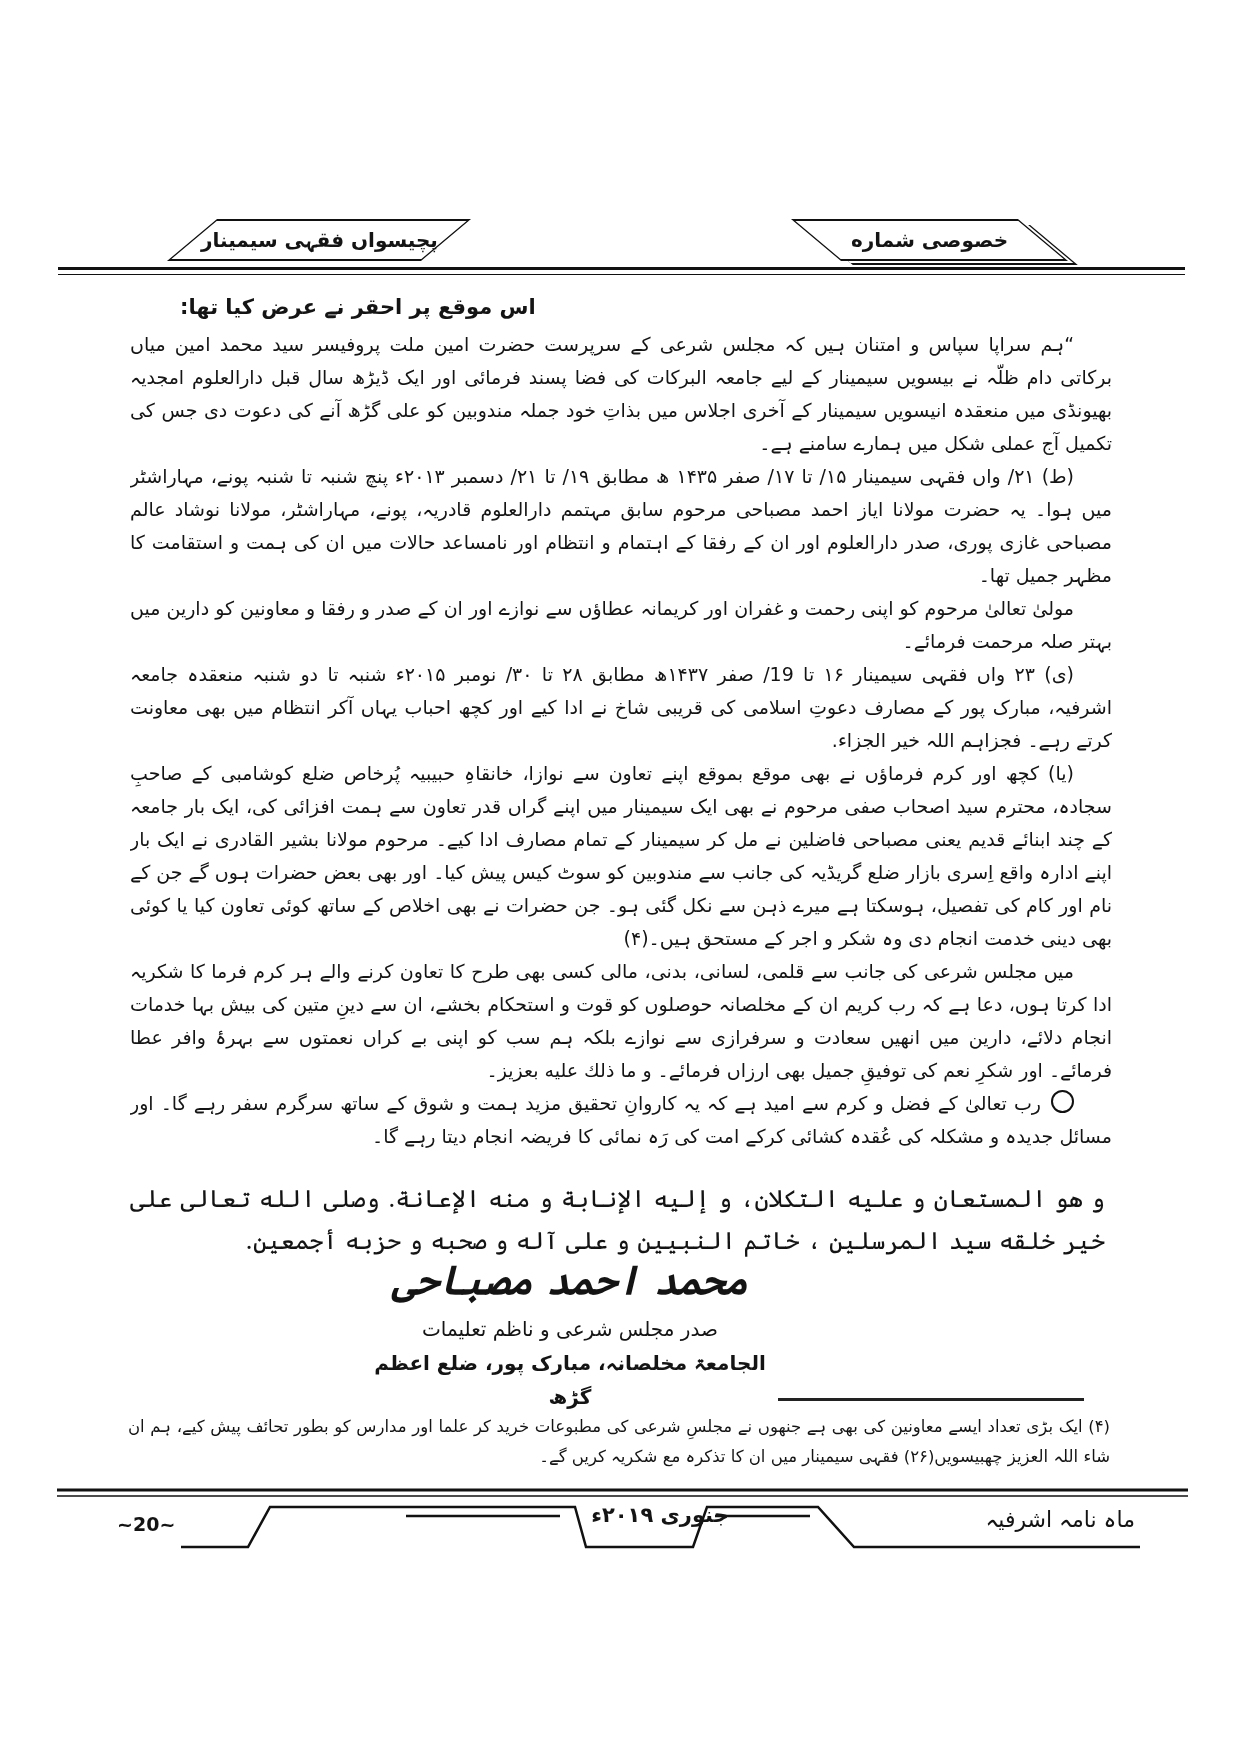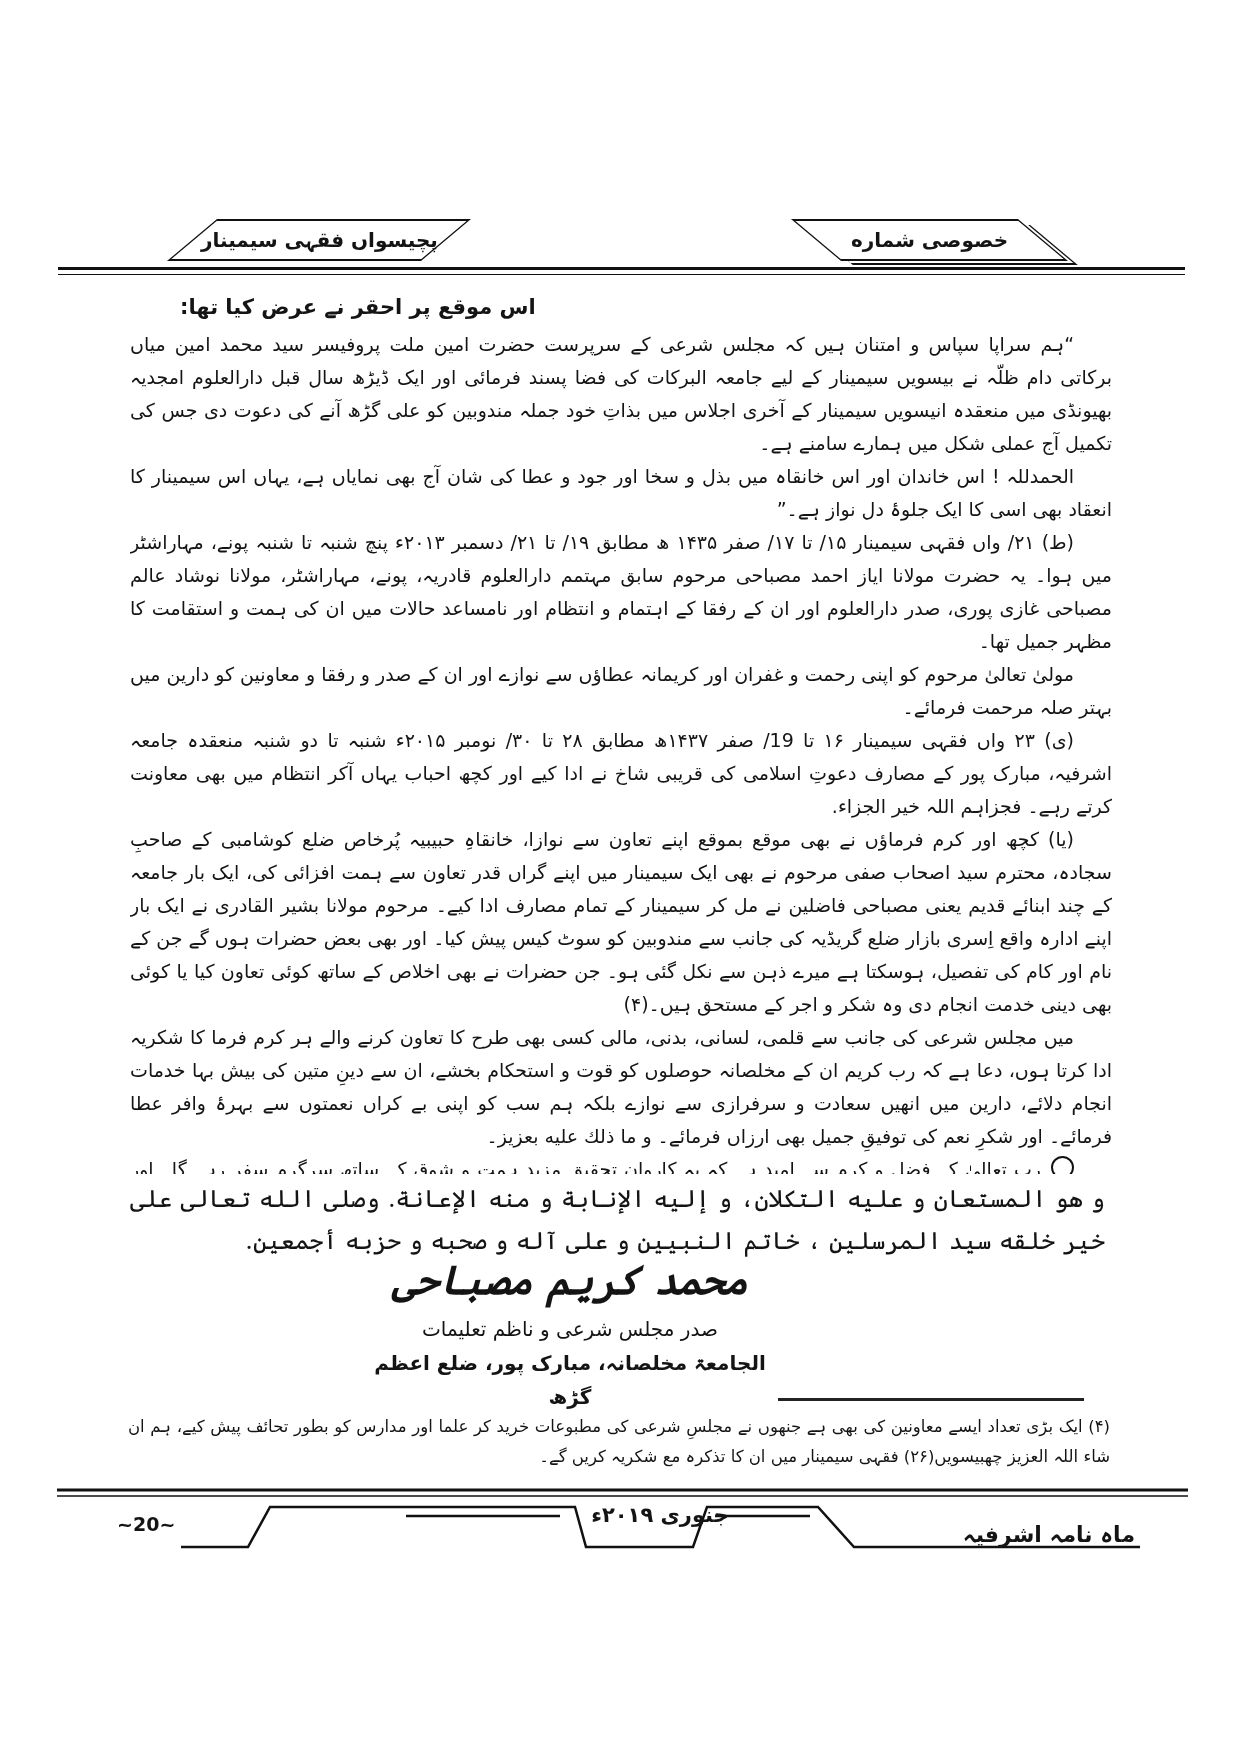--- a/index.html
+++ b/index.html
@@ -43,55 +43,54 @@
   
   .footnote-sep{position:absolute;top:1398px;right:156px;width:306px;height:3px;background:#222;}
   .footnote{position:absolute;top:1412px;right:130px;left:128px;height:64px;overflow:hidden;
     font-size:16.5px;line-height:30px;text-align:justify;}
   
   .footer{position:absolute;top:1487px;left:55px;width:1140px;height:80px;}
   .footer svg{position:absolute;top:0;left:0;}
   .footer-text{position:absolute;white-space:nowrap;}
   .page-number{left:62px;top:26px;font-size:19px;font-weight:bold;}
   .issue-date{left:520px;top:16px;width:170px;text-align:center;font-size:21px;font-weight:bold;}
-  .magazine-name{right:60px;top:35px;font-size:22px;font-weight:bold;}
+  .magazine-name{right:60px;top:20px;font-size:22px;font-weight:normal;}
 </style>
 </head>
 <body>
 
 <div class="page">
 
   <div class="header">
     <div class="banner banner-right">
       <span class="btxt">خصوصی شماره</span>
     </div>
     <div class="banner banner-left">
       <span class="btxt">پچیسواں فقہی سیمینار</span>
     </div>
     <div class="rule-a"></div>
     <div class="rule-b"></div>
   </div>
 
   <div class="body-text">
     <div class="intro-line" dir="rtl">اس موقع پر احقر نے عرض کیا تھا:</div>
     <p>“ہم سراپا سپاس و امتنان ہیں کہ مجلس شرعی کے سرپرست حضرت امین ملت پروفیسر سید محمد امین میاں برکاتی دام ظلّہ نے بیسویں سیمینار کے لیے جامعہ البرکات کی فضا پسند فرمائی اور ایک ڈیڑھ سال قبل دارالعلوم امجدیہ بھیونڈی میں منعقدہ انیسویں سیمینار کے آخری اجلاس میں بذاتِ خود جملہ مندوبین کو علی گڑھ آنے کی دعوت دی جس کی تکمیل آج عملی شکل میں ہمارے سامنے ہے۔</p>
-    <p>الحمدللہ ! اس خاندان اور اس خانقاہ میں بذل و سخا اور جود و عطا کی شان آج بھی نمایاں ہے، یہاں اس سیمینار کا انعقاد بھی اسی کا ایک جلوۂ دل نواز ہے۔”</p>
     <p>(ط) ۲۱/ واں فقہی سیمینار ۱۵/ تا ۱۷/ صفر ۱۴۳۵ ھ مطابق ۱۹/ تا ۲۱/ دسمبر ۲۰۱۳ء پنچ شنبہ تا شنبہ پونے، مہاراشٹر میں ہوا۔ یہ حضرت مولانا ایاز احمد مصباحی مرحوم سابق مہتمم دارالعلوم قادریہ، پونے، مہاراشٹر، مولانا نوشاد عالم مصباحی غازی پوری، صدر دارالعلوم اور ان کے رفقا کے اہتمام و انتظام اور نامساعد حالات میں ان کی ہمت و استقامت کا مظہر جمیل تھا۔</p>
     <p>مولیٰ تعالیٰ مرحوم کو اپنی رحمت و غفران اور کریمانہ عطاؤں سے نوازے اور ان کے صدر و رفقا و معاونین کو دارین میں بہتر صلہ مرحمت فرمائے۔</p>
     <p>(ی) ۲۳ واں فقہی سیمینار ۱۶ تا 19/ صفر ۱۴۳۷ھ مطابق ۲۸ تا ۳۰/ نومبر ۲۰۱۵ء شنبہ تا دو شنبہ منعقدہ جامعہ اشرفیہ، مبارک پور کے مصارف دعوتِ اسلامی کی قریبی شاخ نے ادا کیے اور کچھ احباب یہاں آکر انتظام میں بھی معاونت کرتے رہے۔ فجزاہم اللہ خیر الجزاء.</p>
     <p>(یا) کچھ اور کرم فرماؤں نے بھی موقع بموقع اپنے تعاون سے نوازا، خانقاہِ حبیبیہ پُرخاص ضلع کوشامبی کے صاحبِ سجادہ، محترم سید اصحاب صفی مرحوم نے بھی ایک سیمینار میں اپنے گراں قدر تعاون سے ہمت افزائی کی، ایک بار جامعہ کے چند ابنائے قدیم یعنی مصباحی فاضلین نے مل کر سیمینار کے تمام مصارف ادا کیے۔ مرحوم مولانا بشیر القادری نے ایک بار اپنے ادارہ واقع اِسری بازار ضلع گریڈیہ کی جانب سے مندوبین کو سوٹ کیس پیش کیا۔ اور بھی بعض حضرات ہوں گے جن کے نام اور کام کی تفصیل، ہوسکتا ہے میرے ذہن سے نکل گئی ہو۔ جن حضرات نے بھی اخلاص کے ساتھ کوئی تعاون کیا یا کوئی بھی دینی خدمت انجام دی وہ شکر و اجر کے مستحق ہیں۔(۴)</p>
     <p>میں مجلس شرعی کی جانب سے قلمی، لسانی، بدنی، مالی کسی بھی طرح کا تعاون کرنے والے ہر کرم فرما کا شکریہ ادا کرتا ہوں، دعا ہے کہ رب کریم ان کے مخلصانہ حوصلوں کو قوت و استحکام بخشے، ان سے دینِ متین کی بیش بہا خدمات انجام دلائے، دارین میں انھیں سعادت و سرفرازی سے نوازے بلکہ ہم سب کو اپنی بے کراں نعمتوں سے بہرۂ وافر عطا فرمائے۔ اور شکرِ نعم کی توفیقِ جمیل بھی ارزاں فرمائے۔ و ما ذلك عليه بعزيز۔</p>
     <p><span class="bullet-circle"></span><span>رب تعالیٰ کے فضل و کرم سے امید ہے کہ یہ کاروانِ تحقیق مزید ہمت و شوق کے ساتھ سرگرم سفر رہے گا۔ اور مسائل جدیدہ و مشکلہ کی عُقدہ کشائی کرکے امت کی رَہ نمائی کا فریضہ انجام دیتا رہے گا۔</span></p>
 
   </div>
 
   <div class="arabic-closing">و هو المستعان و عليه التكلان، و إليه الإنابة و منه الإعانة. وصلى الله تعالى على خير خلقه سيد المرسلين ، خاتم النبيين و على آله و صحبه و حزبه أجمعين.</div>
 
   <div class="signature">
-    <div class="sig-name">محمد کریم مصباحی</div>
+    <div class="sig-name">محمد احمد مصباحی</div>
     <div class="sig-title1">صدر مجلس شرعی و ناظم تعلیمات</div>
     <div class="sig-title2">الجامعۃ مخلصانہ، مبارک پور، ضلع اعظم گڑھ</div>
   </div>
 
   <div class="footnote-sep"></div>
   <div class="footnote">(۴) ایک بڑی تعداد ایسے معاونین کی بھی ہے جنھوں نے مجلسِ شرعی کی مطبوعات خرید کر علما اور مدارس کو بطور تحائف پیش کیے، ہم ان شاء اللہ العزیز چھبیسویں(۲۶) فقہی سیمینار میں ان کا تذکرہ مع شکریہ کریں گے۔</div>
 
   <div class="footer">
     <svg width="1140" height="80" viewBox="0 0 1140 80">
       <line x1="2" y1="3" x2="1133" y2="3" stroke="#111" stroke-width="3"></line>

